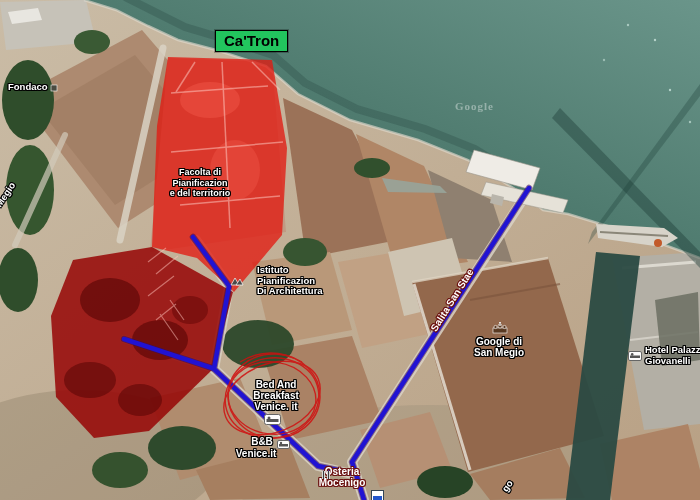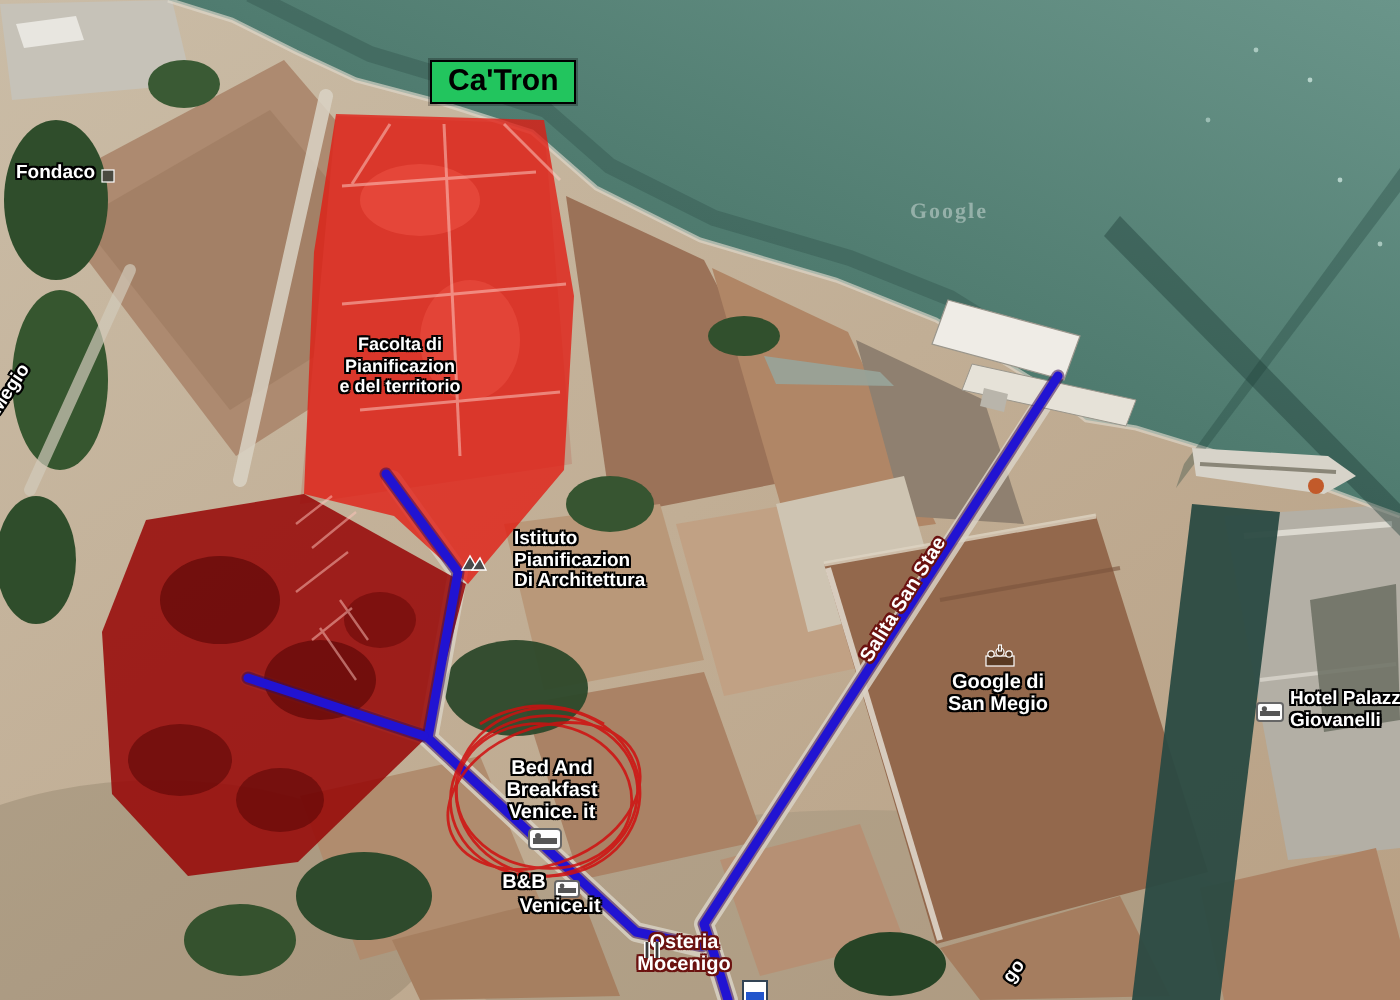--- a/index.html
+++ b/index.html
@@ -225,21 +225,21 @@
   <div class="maplabel ob f10" style="left:262px;top:436px;transform:translateX(-50%);">
     <span>B&amp;B</span>
   </div>
   <span class="icn" style="left:277px;top:440px;">
     <svg width="13" height="9">
       <rect x="0.5" y="0.5" width="12" height="8" rx="1.5" fill="#fdfdfd" stroke="#666"></rect>
       <rect x="2" y="4" width="9" height="2.5" fill="#555"></rect>
       <circle cx="4" cy="3" r="1.2" fill="#555"></circle>
     </svg>
   </span>
-  <div class="maplabel ob f10" style="left:256px;top:448px;transform:translateX(-50%);text-align:center;margin-left:24px;">
+  <div class="maplabel ob f10" style="left:256px;top:448px;transform:translateX(-50%);text-align:center;">
     <span>Venice.it</span>
   </div>
 
   <div class="maplabel or center f10" style="left:303px;top:466px;margin-left:39px;">
     <span>Osteria</span>
     <span>Mocenigo</span>
   </div>
   <span class="icn" style="left:320px;top:470px;">
     <svg width="12" height="10">
       <line x1="3.5" y1="1" x2="3.5" y2="9" stroke="#fff" stroke-width="3"></line>

